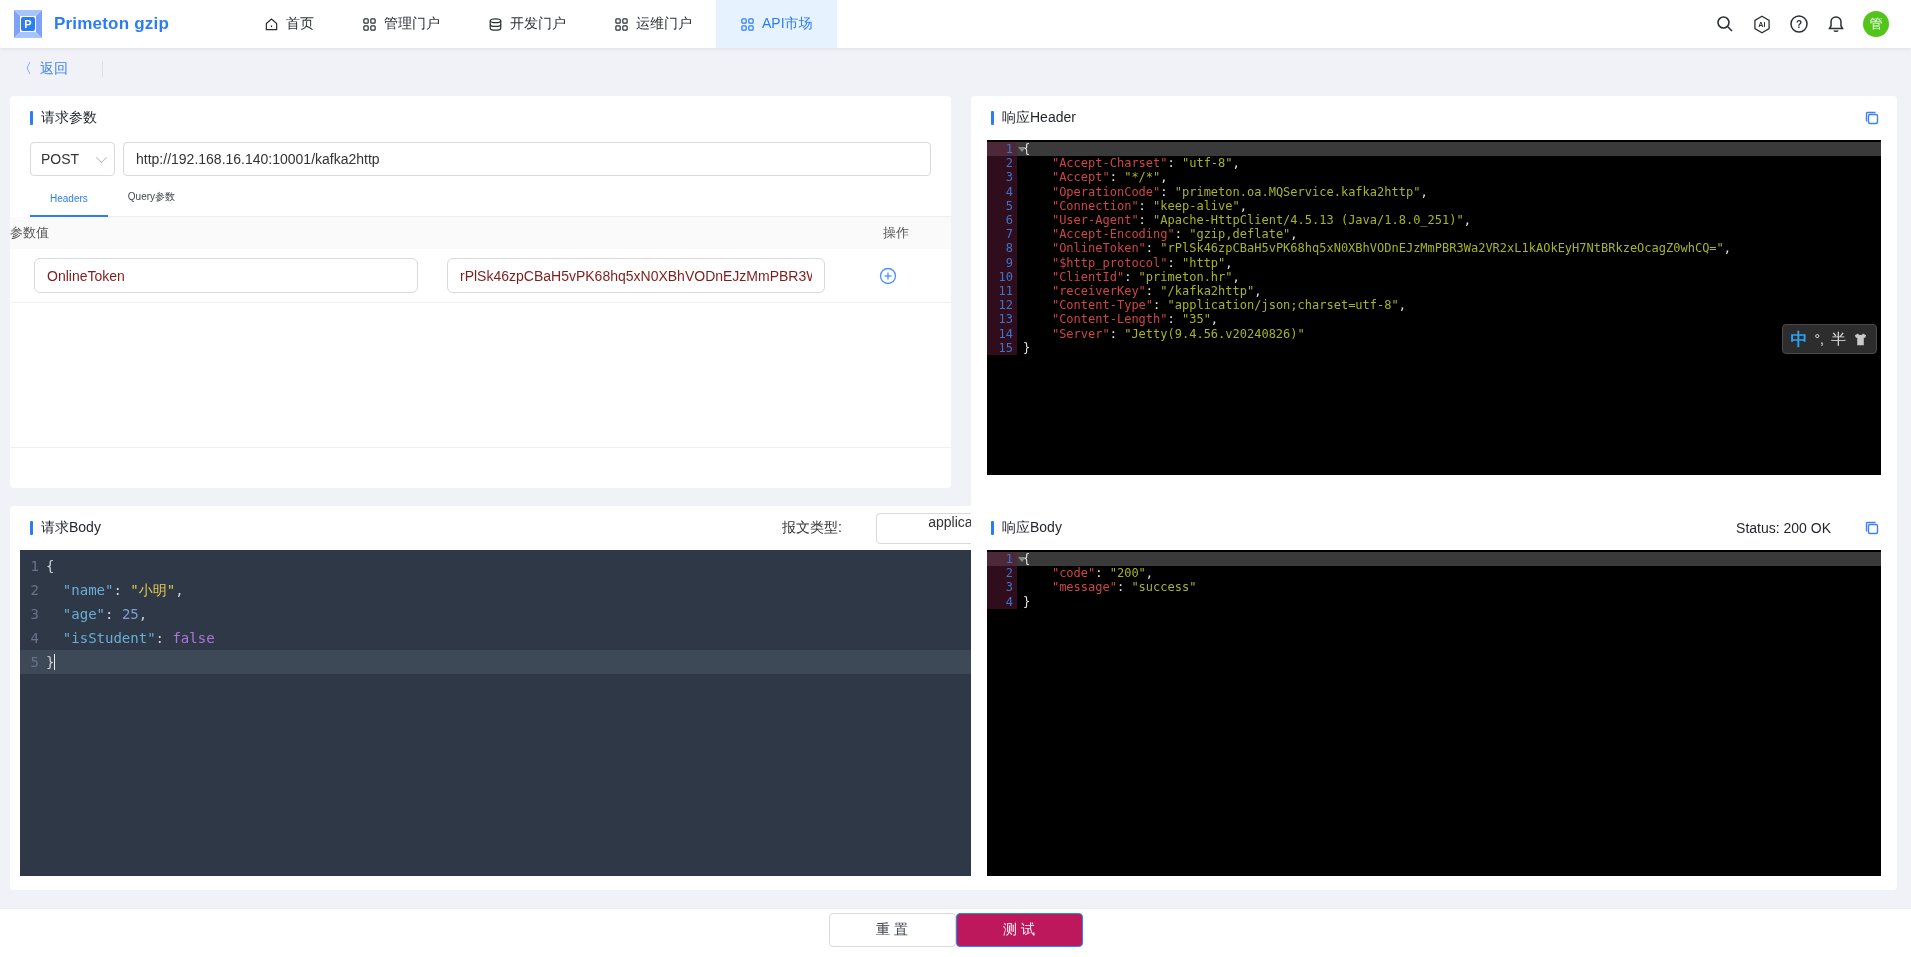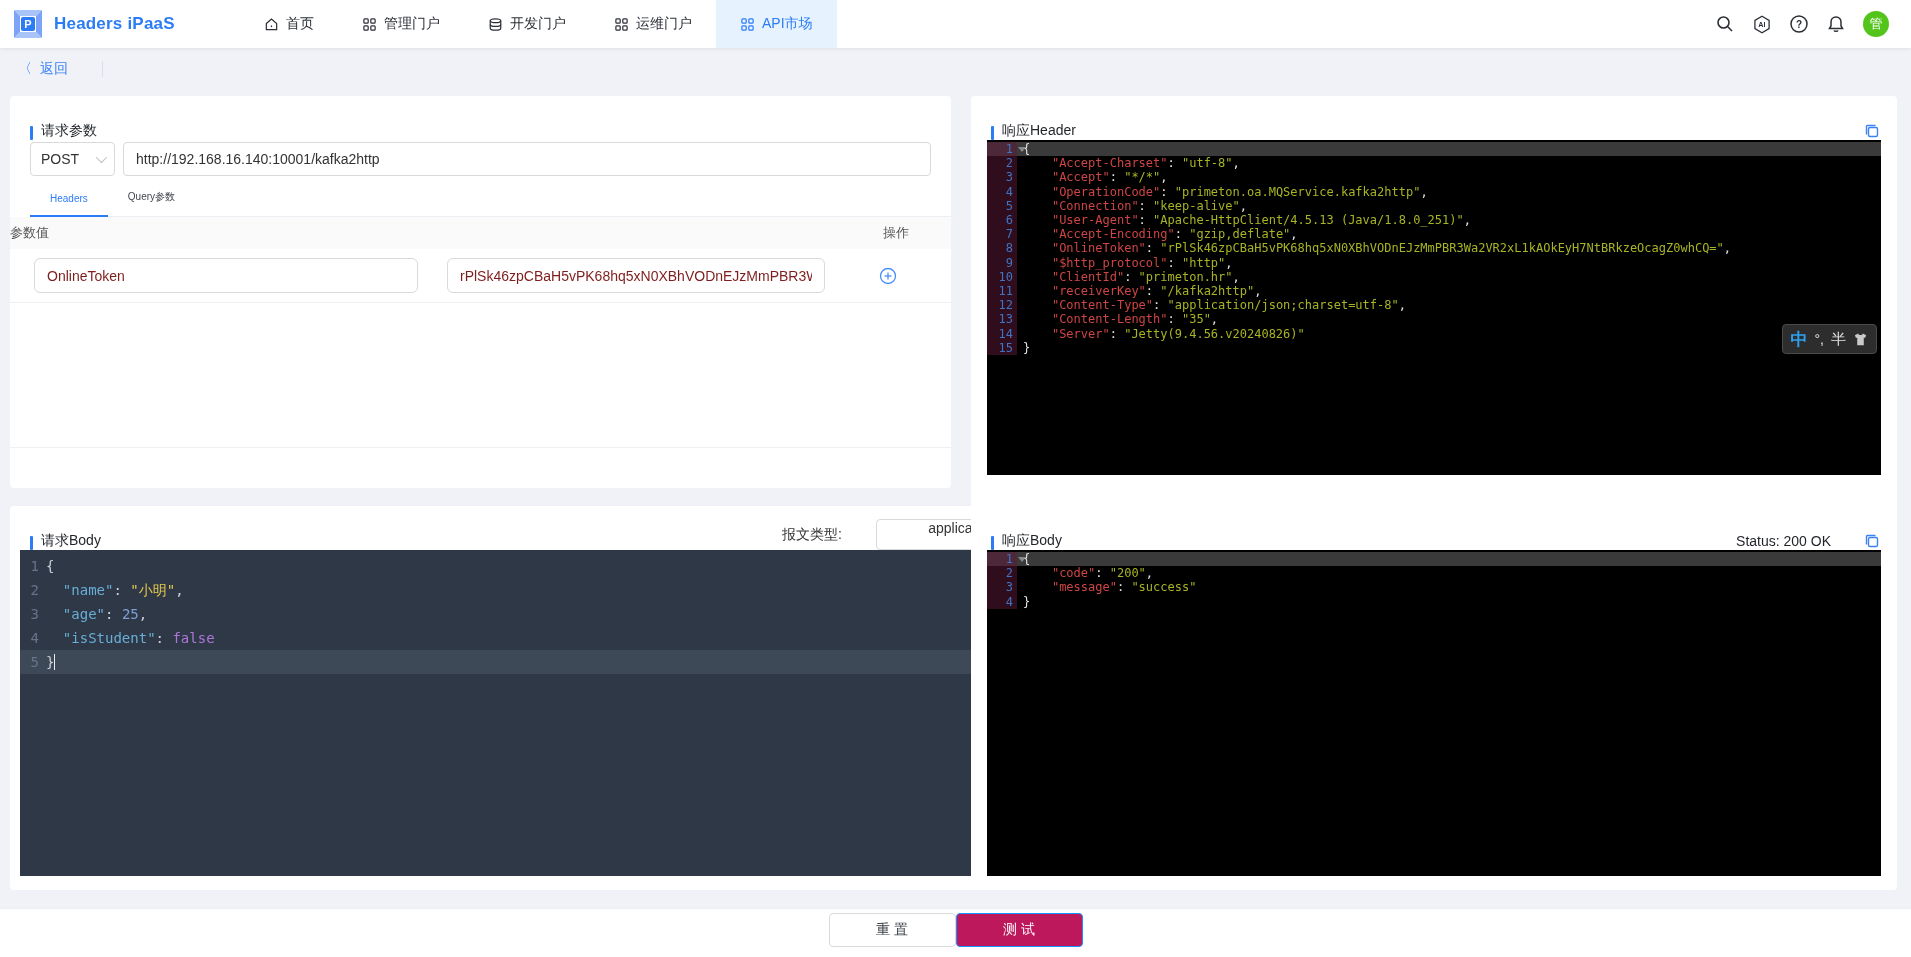--- a/index.html
+++ b/index.html
@@ -27,21 +27,21 @@
   .back-chev { font-size:14px; color:#3c83f8; }
   .backrow .vdiv { width:1px; height:16px; background:#dcdfe6; margin-left:26px; }
 
   
   .panel { position:absolute; background:#fff; border-radius:4px; }
   .p-req-params { left:10px; top:96px; width:941px; height:392px; }
   .p-resp-header { left:971px; top:96px; width:926px; height:441px; }
   .p-req-body { left:10px; top:506px; width:1083px; height:384px; }
   .p-resp-body { left:971px; top:506px; width:926px; height:384px; }
 
-  .panel-title-row { height:44px; display:flex; align-items:flex-end; padding:0 16px 0 20px; }
+  .panel-title-row { height:44px; display:flex; align-items:center; padding:0 16px 0 20px; }
   .tmark { width:3px; height:14px; background:#2b7cf5; border-radius:1px; margin-right:8px; }
   .ptitle { font-size:14px; color:#1f2329; font-weight:500; }
   .title-right { margin-left:auto; display:flex; align-items:center; gap:24px; }
 
   
   .method-row { display:flex; margin:2px 20px 0 20px; gap:8px; }
   .method-select { width:85px; height:34px; border:1px solid #d9d9d9; border-radius:4px; display:flex; align-items:center; padding:0 10px; gap:8px; cursor:pointer; background:#fff; }
   .method-select .mlabel { flex:1; font-size:14px; color:#333; }
   .url-input { flex:1; height:34px; border:1px solid #d9d9d9; border-radius:4px; padding:0 12px; font-size:14px; color:#333; font-family:"Liberation Sans","DejaVu Sans",sans-serif; outline:none; }
   .chev { width:8px; height:8px; border-right:1.5px solid #b6bcc6; border-bottom:1.5px solid #b6bcc6; transform:rotate(45deg) translateY(-2px); }
@@ -116,21 +116,21 @@
       <span class="brand-logo">
         <svg viewBox="0 0 32 32" width="32" height="32">
           <path d="M2 2 L30 2 L24 8 L8 8 Z" fill="#a9c3fb"></path>
           <path d="M2 30 L30 30 L24 24 L8 24 Z" fill="#a9c3fb"></path>
           <path d="M2 2 L8 8 L8 24 L2 30 Z" fill="#7da3f9"></path>
           <path d="M30 2 L24 8 L24 24 L30 30 Z" fill="#7da3f9"></path>
           <rect x="9" y="9" width="14" height="14" rx="2" fill="#2b7cf5"></rect>
           <text x="16" y="20" font-size="11" font-family="'Liberation Sans',sans-serif" font-weight="bold" fill="#fff" text-anchor="middle">P</text>
         </svg>
       </span>
-      <span class="brand-name">Headers iPaaS</span>
+      <span class="brand-name">Primeton gzip</span>
     </div>
     <div class="nav-items">
         <div class="nav-item">
           <span class="nicon">
             <svg viewBox="0 0 16 16" width="15" height="15" fill="none" stroke="#2b2f36" stroke-width="1.3">
               <path d="M2.5 7 L8 2.2 L13.5 7 L13.5 13.5 L2.5 13.5 Z"></path>
               <path d="M8 9 L8 10.8"></path>
             </svg>
           </span>
           <span>首页</span>

